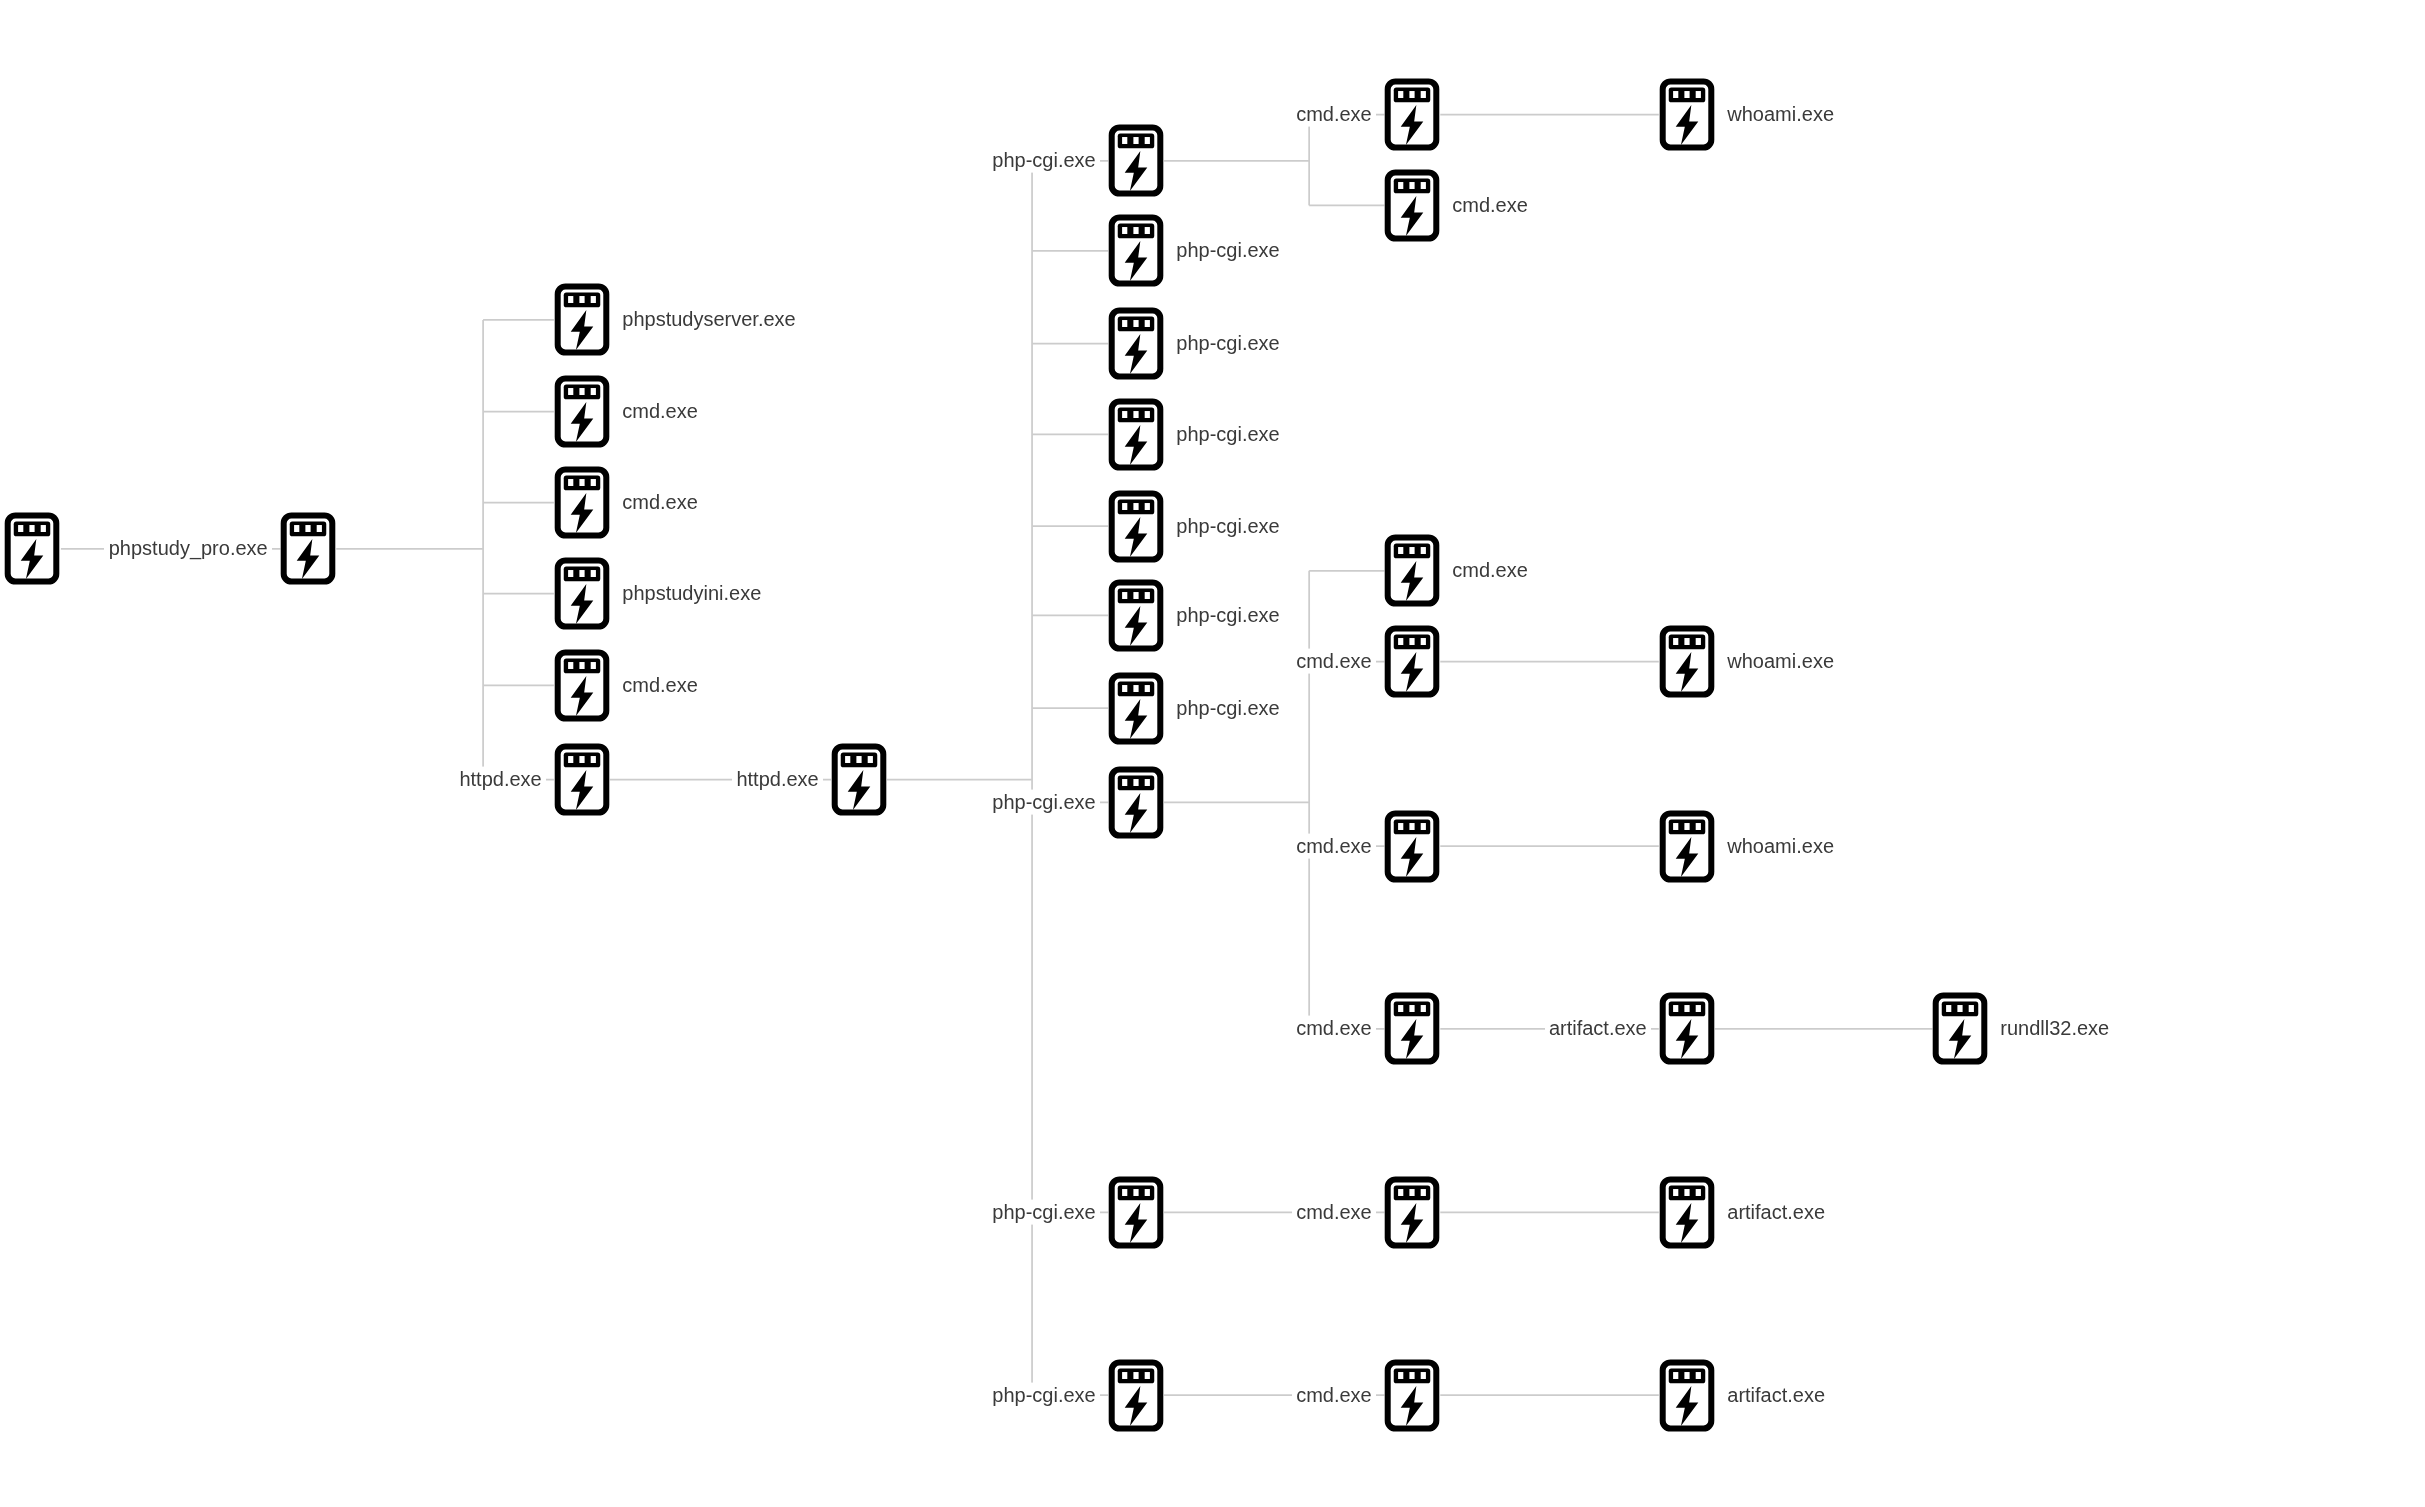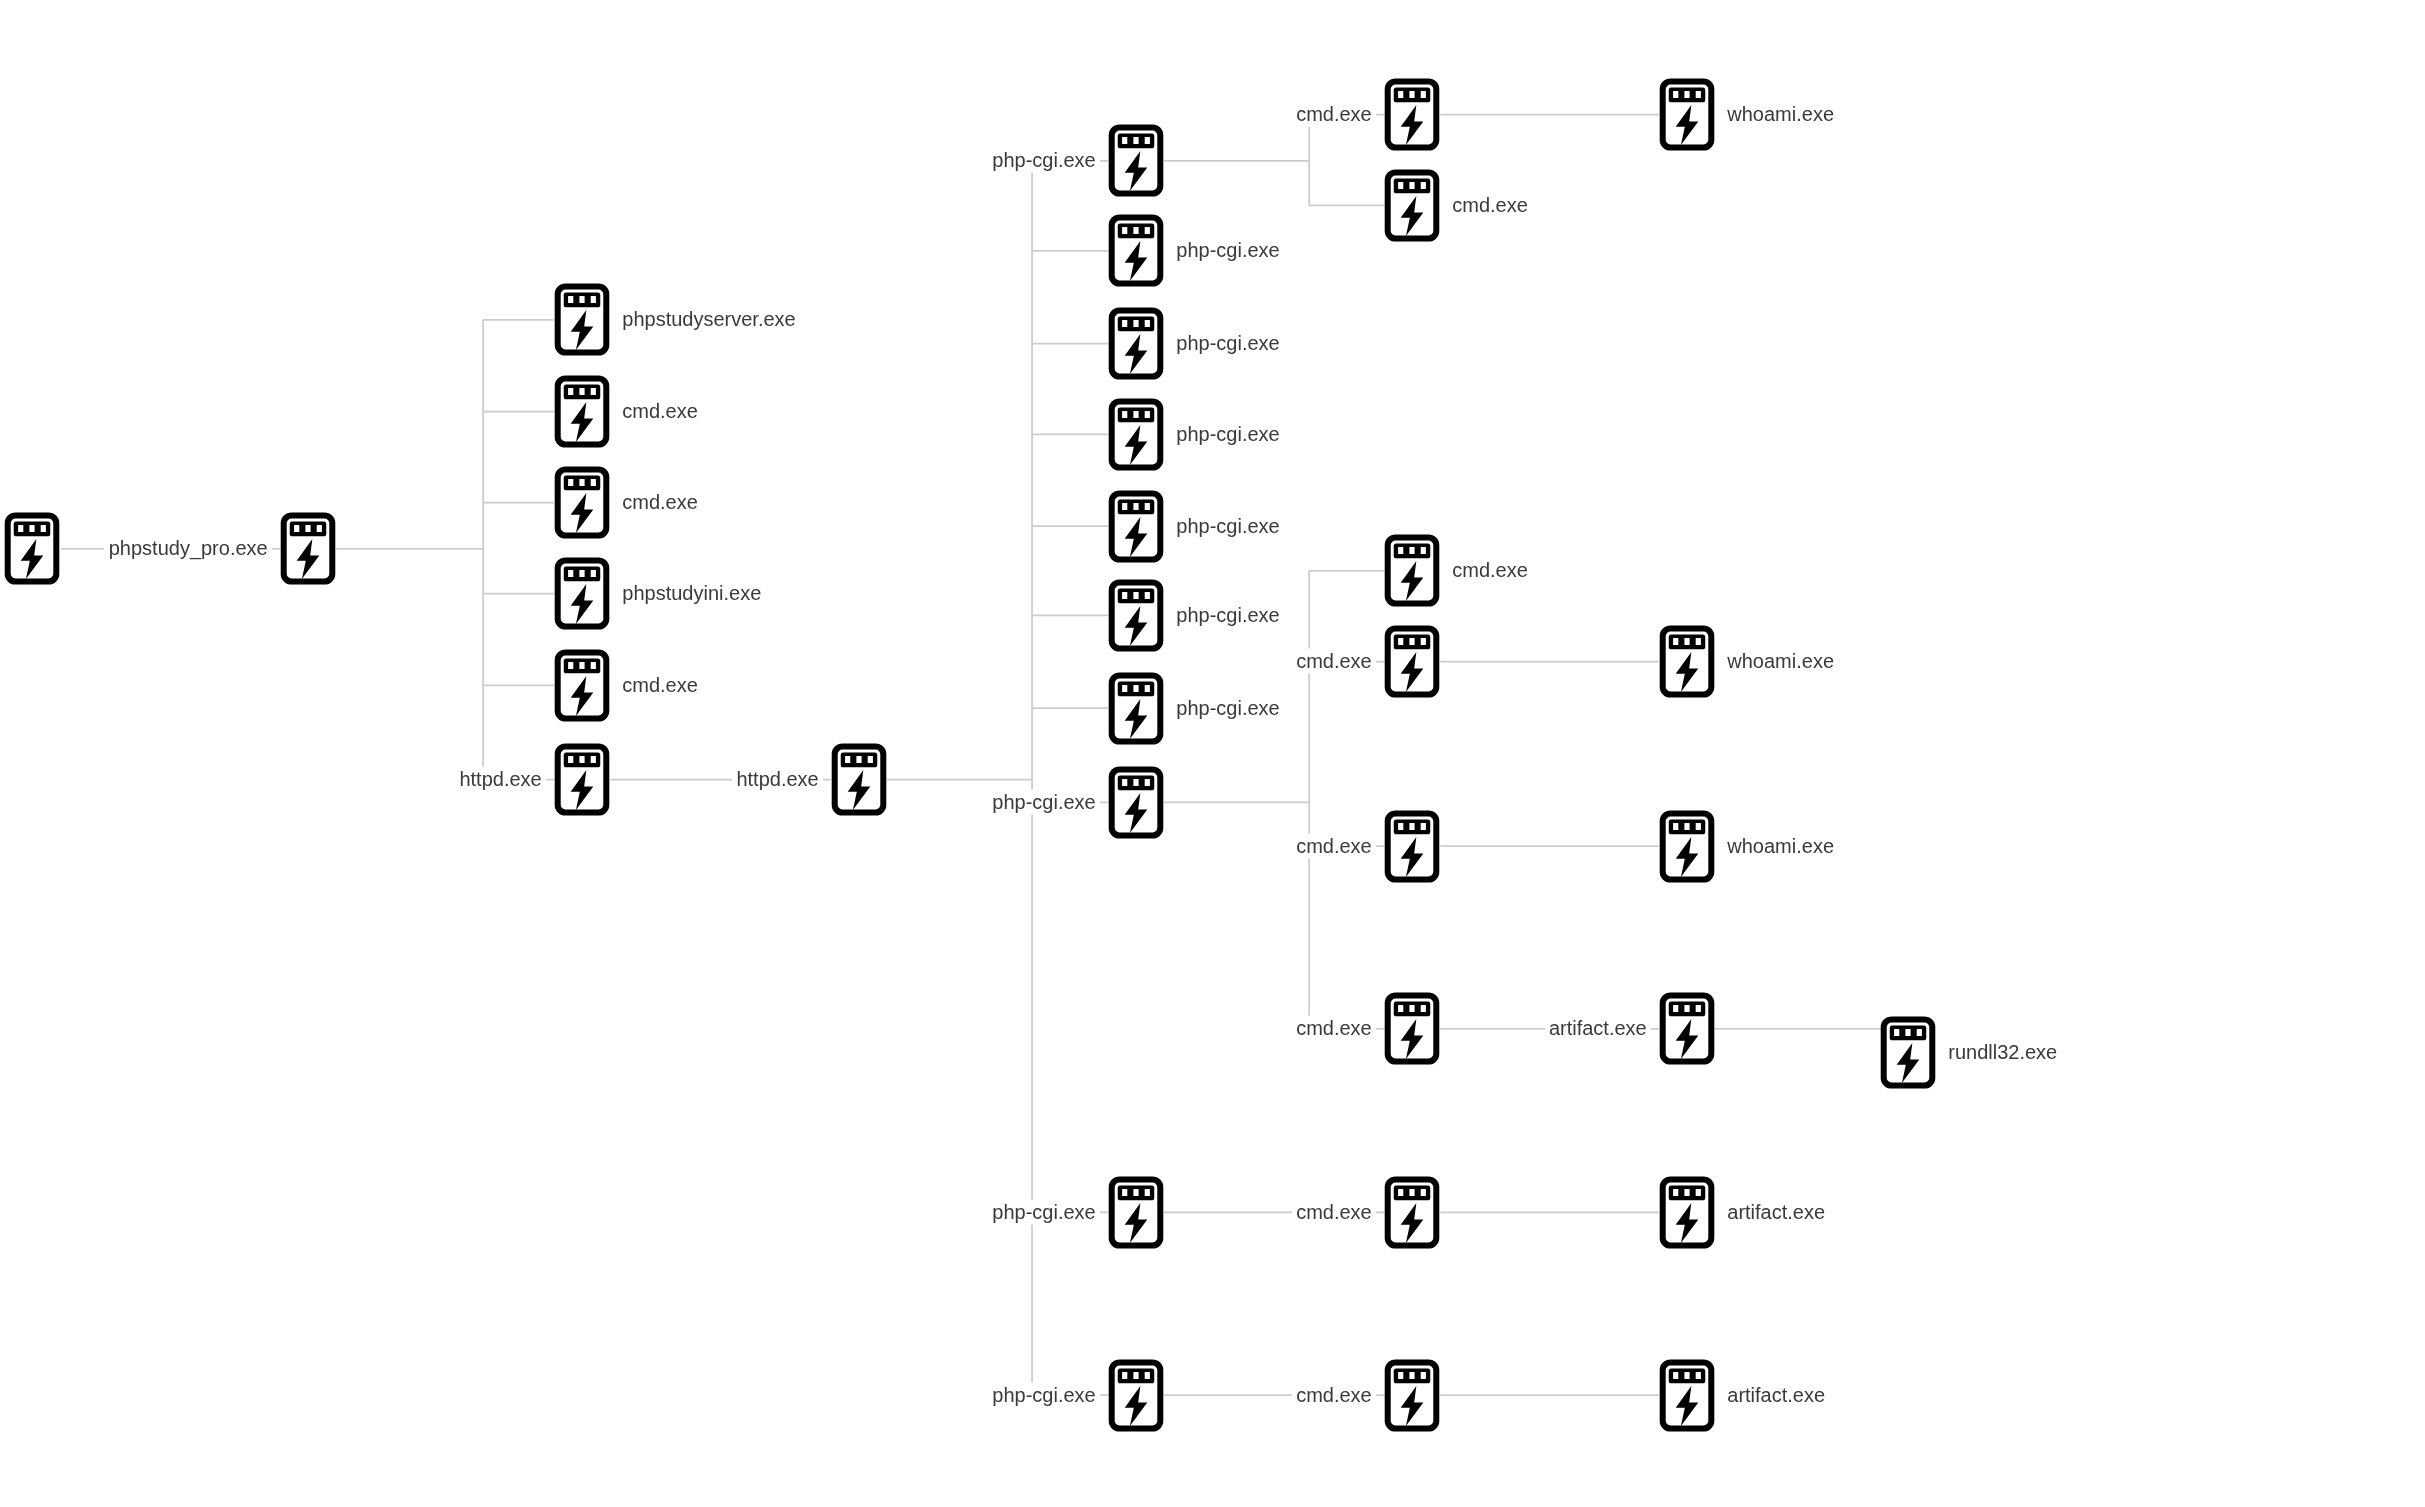--- a/index.html
+++ b/index.html
@@ -341,21 +341,21 @@
     <span class="proc-label right" style="color: rgb(58, 58, 58);">artifact.exe</span>
   </div>
 
   <div class="node" style="left: 1659px; top: 1359px;">
     <svg class="proc-icon" viewBox="0 0 64 84" aria-hidden="true">
           <use href="#proc-icon-symbol" xlink:href="#proc-icon-symbol"></use>
         </svg>
     <span class="proc-label right" style="color: rgb(58, 58, 58);">artifact.exe</span>
   </div>
 
-  <div class="node" style="left: 1880px; top: 992px; margin-top: 24px;">
+  <div class="node" style="left: 1932px; top: 992px;">
     <svg class="proc-icon" viewBox="0 0 64 84" aria-hidden="true">
           <use href="#proc-icon-symbol" xlink:href="#proc-icon-symbol"></use>
         </svg>
     <span class="proc-label right" style="color: rgb(58, 58, 58);">rundll32.exe</span>
   </div>
 </div>
 </div>
 
 
 </body></html>

